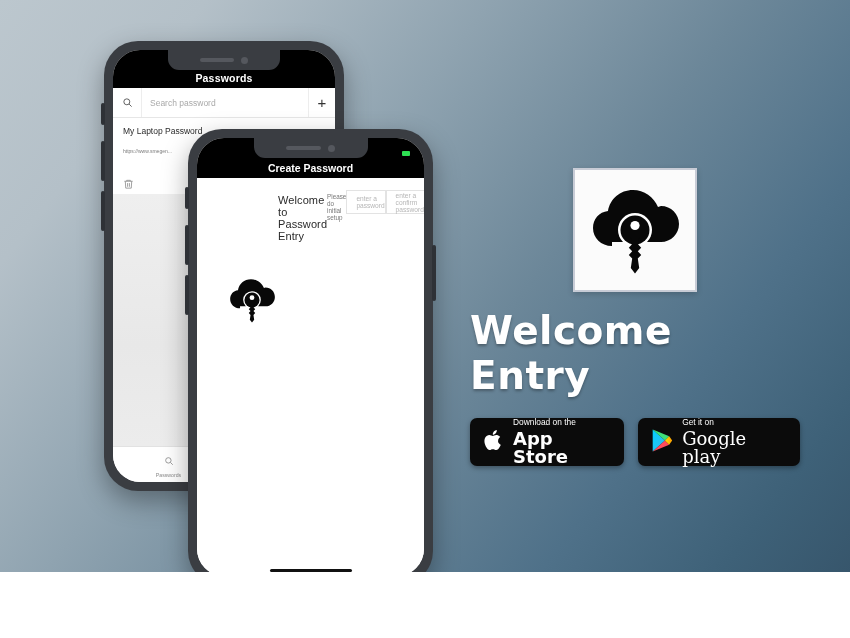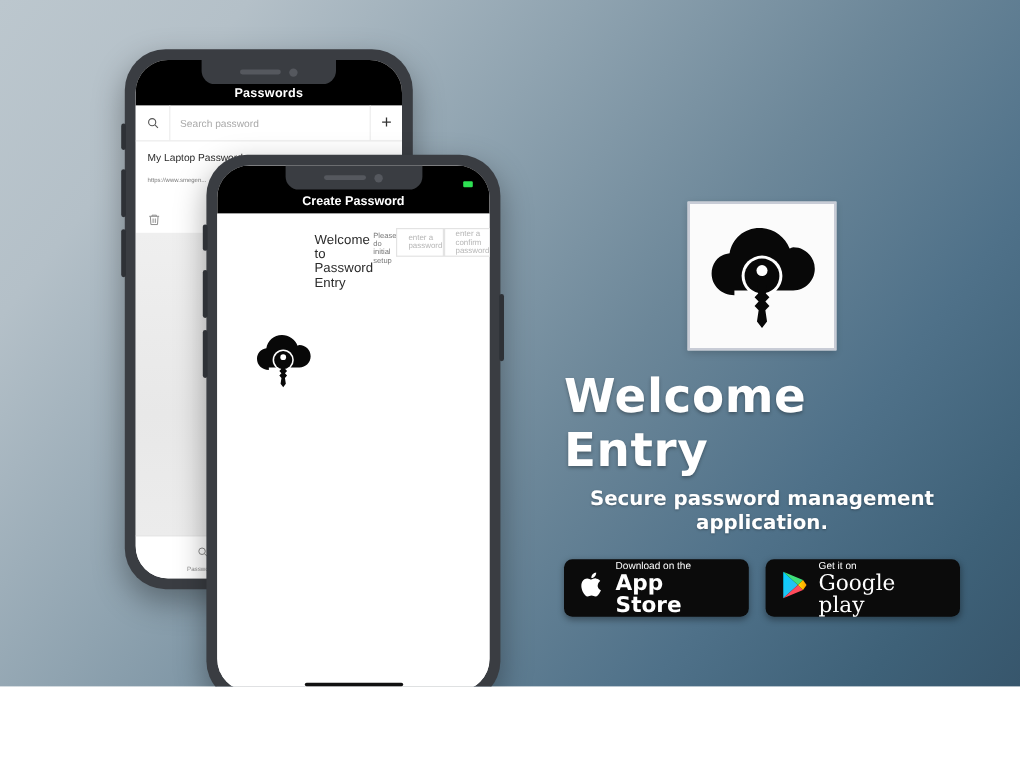--- a/index.html
+++ b/index.html
@@ -111,21 +111,21 @@
   .b-tabbar {
     height: 36px;
     background: #fff;
     border-top: 1px solid #e2e2e2;
     display: flex;
   }
   .b-tab { flex: 1; display: flex; flex-direction: column; align-items: center; justify-content: center; gap: 2px; color: #8a8a8a; }
   .b-tab-label { font-size: 5.2px; }
 
   
-  #phone-front { left: 172px; top: 129px; width: 245px; height: 456px; z-index: 5; }
+  #phone-front { left: 188px; top: 129px; width: 245px; height: 456px; z-index: 5; }
   #phone-front .notch { width: 114px; height: 20px; }
   #phone-front .notch-speaker { width: 35px; height: 4px; }
   #phone-front .notch-cam { width: 7px; height: 7px; }
 
   .f-statusbar {
     height: 40px;
     background: #000;
     color: #fff;
     display: flex;
     align-items: flex-end;
@@ -368,21 +368,20 @@
           <path d="M27 66c-11 0-19-8-19-18 0-9 6-16 15-17 2-12 12-21 25-21 11 0 21 7 25 17 1 0 2-1 3-1 10 0 18 8 18 18s-8 18-18 18H27z"></path>
           <circle cx="50" cy="50" r="17" fill="#fff"></circle>
           <circle cx="50" cy="50" r="14.5" fill="#080808"></circle>
           <circle cx="50" cy="45.5" r="4.6" fill="#fff"></circle>
           <path d="M45.8 57h8.4l-1 7.5 3 3.2-3.4 3.6 3.4 3.6-3.4 3.7 1.4 9.4-4.2 5.4-4.2-5.4 1.4-9.4-3.4-3.7 3.4-3.6-3.4-3.6 3-3.2z"></path>
         </svg>
       </span>
     </div>
 
     <div class="brand-title">Welcome Entry</div>
-    <div class="brand-tag">Secure password management application.</div>
 
     <div class="badges">
 
       <div class="badge">
         <span>
           <svg width="21" height="25" viewBox="0 0 24 28" fill="#ffffff">
             <path d="M17.2 14.6c0-3 2.4-4.4 2.5-4.5-1.4-2-3.5-2.3-4.2-2.4-1.8-.2-3.5 1.1-4.4 1.1-.9 0-2.3-1-3.8-1-1.9 0-3.7 1.1-4.7 2.9-2 3.5-.5 8.6 1.4 11.4 1 1.4 2.1 2.9 3.6 2.8 1.5-.1 2-.9 3.8-.9s2.2.9 3.8.9c1.6 0 2.6-1.4 3.5-2.8 1.1-1.6 1.6-3.2 1.6-3.3-.1 0-3.1-1.2-3.1-4.2z"></path>
             <path d="M14.6 5.6c.8-1 1.3-2.3 1.2-3.6-1.2.1-2.6.8-3.4 1.8-.7.9-1.4 2.2-1.2 3.5 1.3.1 2.6-.7 3.4-1.7z"></path>
           </svg>
         </span>

